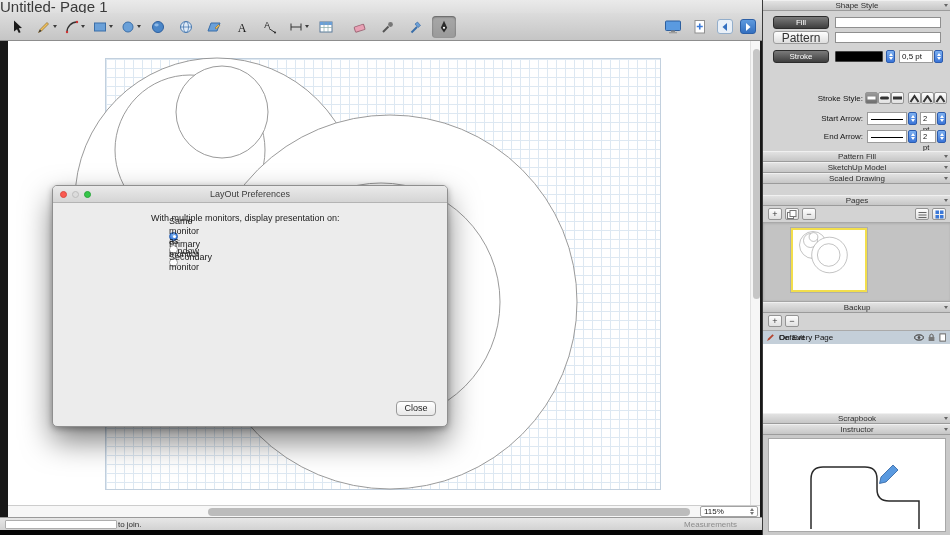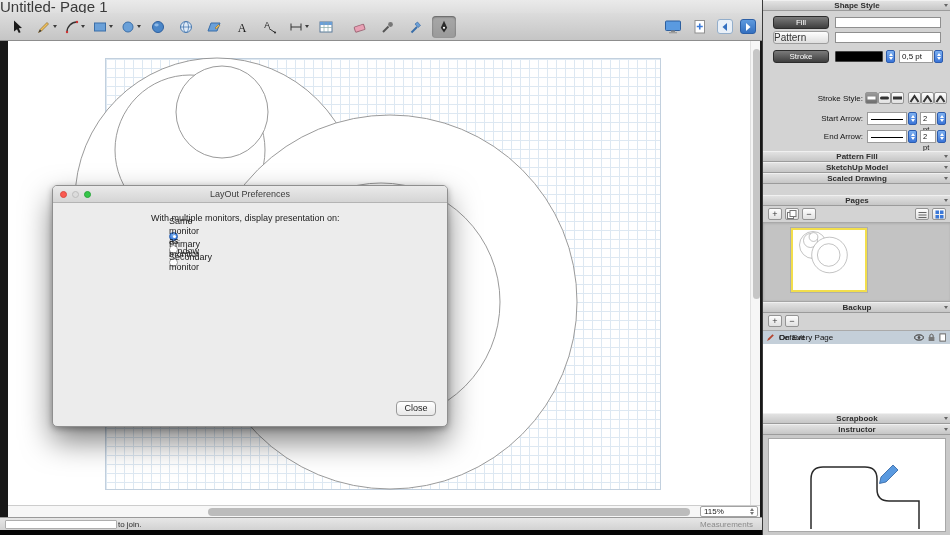--- a/index.html
+++ b/index.html
@@ -37,36 +37,36 @@
 .hthumb{left:200px;top:2px;width:482px;height:8px;background:#bcbcbc;border-radius:4px}
 #zoombox{right:2px;top:0;width:58px;height:11px;background:#fff;border:1px solid #a3a3a3;border-radius:2px;
   font-size:8px;line-height:9px;padding:0 3px;color:#222;display:flex;align-items:center}
 #zoombox b{margin-left:auto;display:flex;flex-direction:column;gap:1px;position:static}
 #zoombox i{display:block;width:0;height:0;border-left:2.5px solid transparent;border-right:2.5px solid transparent}
 #zoombox .up{border-bottom:3px solid #777}#zoombox .dn{border-top:3px solid #777}
 
 #statusbar{left:0;top:517px;width:762px;height:13px;background:linear-gradient(#e7e7e7,#d2d2d2);
   border-top:1px solid #9a9a9a;display:flex;align-items:center;padding:0 5px;font-size:8px;color:#2c2c2c}
 #statusbar span{position:static}
-#measure-label{margin-left:auto;color:#8b8b8b;margin-right:4px}
+#measure-label{margin-left:auto;color:#8b8b8b;margin-right:20px}
 #measure-input{width:112px;height:9px;background:#fff;border:1px solid #aeaeae;border-radius:1px;position:static}
 #bottomstrip{left:0;top:530px;width:762px;height:5px;background:#050505}
 
 #sidebar{left:762px;top:0;width:188px;height:535px;background:#d3d3d3;border-left:1px solid #3a3a3a}
 .phead{left:0;width:188px;height:11px;background:linear-gradient(#e2e2e2,#c6c6c6);
   border-top:1px solid #f0f0f0;border-bottom:1px solid #9b9b9b;text-align:center;
-  font-size:8px;font-weight:bold;color:#2e2e2e;line-height:10px}
+  font-size:8px;font-weight:normal;color:#2e2e2e;line-height:10px}
 .phead em{position:absolute;right:3px;top:3px;width:0;height:0;font-style:normal;
   border-left:2.5px solid transparent;border-right:2.5px solid transparent;border-top:3.5px solid #666}
 #ss-content{left:0;top:11px;width:188px;height:140px}
 .srow{left:0;width:188px;height:13px}
 .btn-dark{left:10px;top:0;width:56px;height:13px;background:linear-gradient(#7b7b7b,#3e3e3e);
   border:1px solid #2c2c2c;border-radius:3px;color:#fff;text-align:center;font-size:8px;line-height:12px}
 .btn-light{left:10px;top:0;width:56px;height:13px;background:linear-gradient(#fefefe,#dedede);
-  border:1px solid #9d9d9d;border-radius:3px;color:#333;font-size:10px;line-height:12px}
+  border:1px solid #9d9d9d;border-radius:3px;color:#333;text-align:center;font-size:12px;line-height:12px}
 .swatch{left:72px;top:1px;width:106px;height:11px;background:#fff;border:1px solid #8f8f8f}
 .bsw{background:#000;border:1px solid #444;border-radius:1px}
 .rlab{left:0;top:0;width:100px;text-align:right;font-size:8px;line-height:13px;color:#141414}
 .vb{height:13px;background:#fff;border:1px solid #9b9b9b;font-size:8px;line-height:11px;padding-left:2px;color:#111}
 .lb{height:13px;background:#fff;border:1px solid #9b9b9b}
 .lb i{position:absolute;left:3px;right:3px;top:6px;border-top:1px solid #000}
 .stepper{width:9px;height:13px;background:linear-gradient(#7cb0f0,#3a74d8);border:1px solid #2c5cae;
   border-radius:2px;display:flex;flex-direction:column;align-items:center;justify-content:center;gap:1px}
 .stepper i{display:block;width:0;height:0;border-left:2.5px solid transparent;border-right:2.5px solid transparent}
 .stepper .up{border-bottom:3px solid #fff}.stepper .dn{border-top:3px solid #fff}

